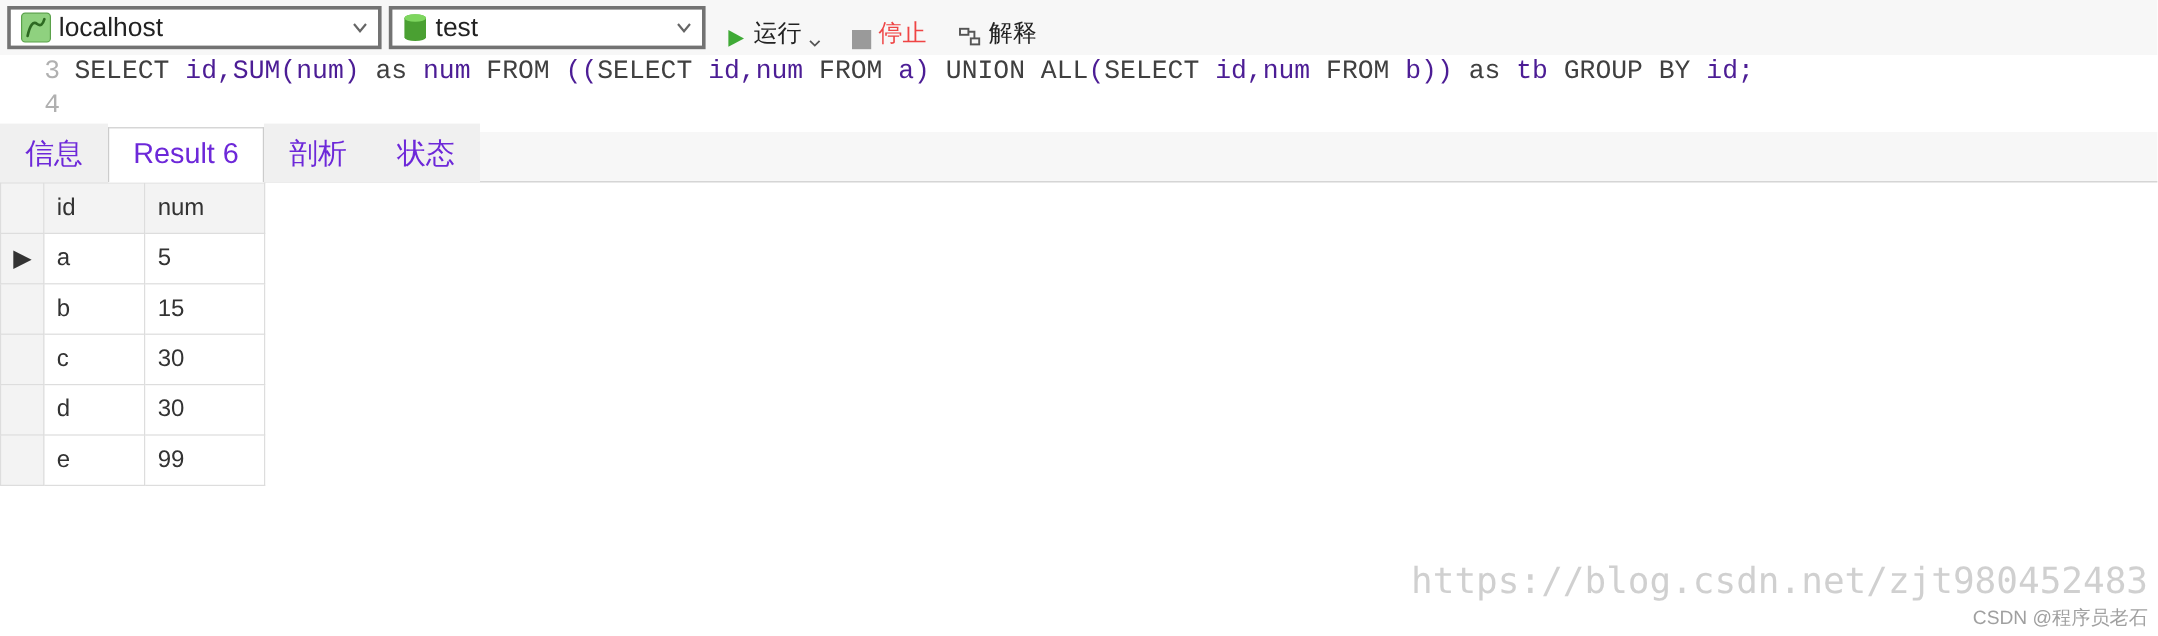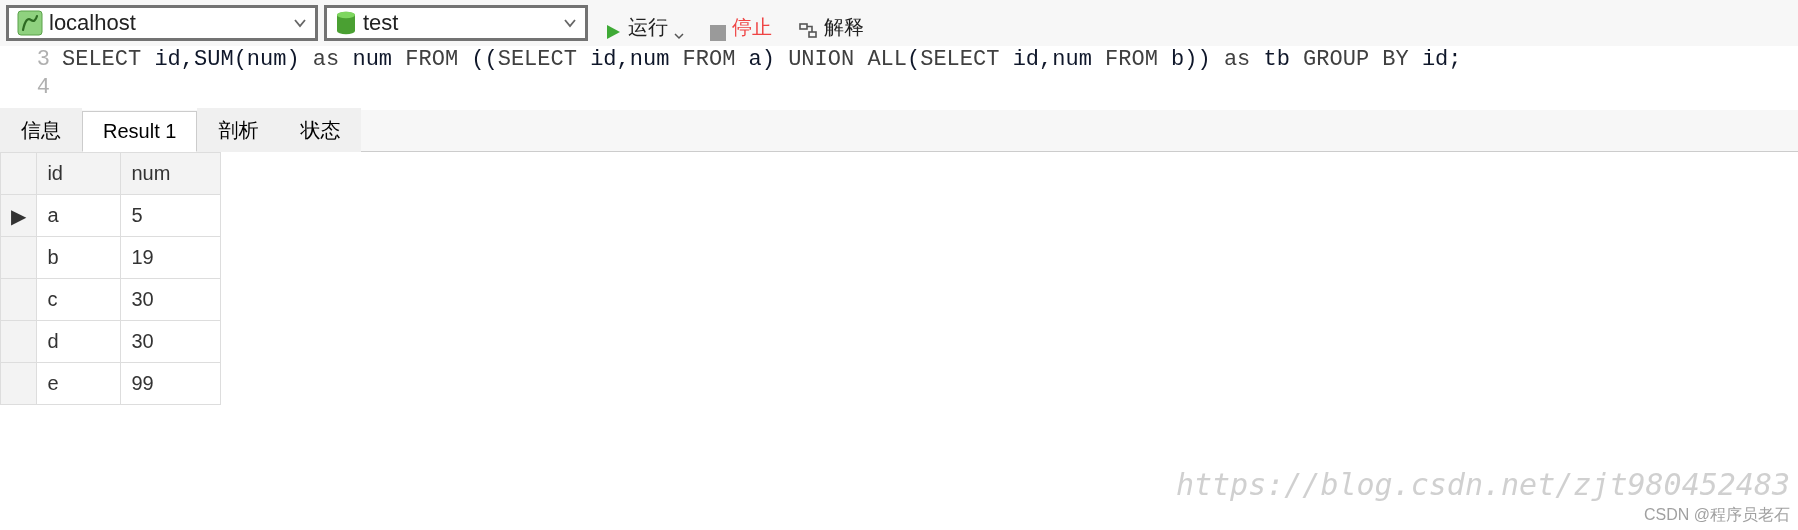--- a/index.html
+++ b/index.html
@@ -54,33 +54,33 @@
     .gutter {
       width: 62px;
       text-align: right;
       color: #b0b0b0;
       padding-right: 12px;
       user-select: none;
     }
     .gutter div, .codearea .line { height: 28px; line-height: 28px; }
     .codearea { flex: 1; white-space: pre; }
     .kw { color: #404040; }
-    .plain { color: #0f172a; }
+    .plain { color: #4c1d95; }
     .tabs {
       display: flex;
       border-bottom: 1px solid #ccc;
       margin-top: 8px;
       height: 42px;
       align-items: flex-end;
       background: #f7f7f7;
     }
     .tab {
       padding: 8px 20px;
-      font-size: 20px;
-      color: #000000;
+      font-size: 24px;
+      color: #6d28d9;
       cursor: pointer;
       border: 1px solid transparent;
       border-bottom: none;
       position: relative;
       top: 1px;
       background: #f0f0f0;
     }
     .tab.active {
       background: #fff;
       border-color: #ccc;
@@ -104,21 +104,20 @@
       text-align: center; padding: 0;
     }
     .col-id { width: 84px; }
     .col-num { width: 100px; text-align: right; }
     .watermark {
       position: absolute;
       right: 8px; bottom: 28px;
       font-family: Consolas, monospace;
       font-size: 30px;
       color: rgba(150,150,150,0.45);
-      font-style: italic;
       pointer-events: none;
     }
     .credit {
       position: absolute;
       right: 8px; bottom: 4px;
       font-size: 16px;
       color: rgba(120,120,120,0.7);
       pointer-events: none;
       margin-top: 34px;
     }
@@ -179,21 +178,21 @@
 <div class="editor">
   <div class="gutter">
       <div>3</div>
       <div>4</div>
     </div>
   <div class="codearea"><div class="line"><span class="kw">SELECT </span><span class="plain">id,SUM(num) </span><span class="kw">as </span><span class="plain">num </span><span class="kw">FROM </span><span class="plain">((</span><span class="kw">SELECT </span><span class="plain">id,num </span><span class="kw">FROM </span><span class="plain">a) </span><span class="kw">UNION ALL</span><span class="plain">(</span><span class="kw">SELECT </span><span class="plain">id,num </span><span class="kw">FROM </span><span class="plain">b)) </span><span class="kw">as </span><span class="plain">tb </span><span class="kw">GROUP BY </span><span class="plain">id;</span></div><div class="line"></div></div>
 </div>
 
 <div class="tabs">
     <div class="tab">信息</div>
-    <div class="tab active">Result 1</div>
+    <div class="tab active">Result 6</div>
     <div class="tab">剖析</div>
     <div class="tab">状态</div>
   </div>
 
 <table class="result-table">
   <thead>
       <tr>
     <th class="row-marker"></th>
     <th class="col-id">id</th>
     <th class="col-num" style="text-align:left">num</th>
@@ -201,21 +200,21 @@
     </thead>
   <tbody>
       <tr>
         <td class="row-marker">▶</td>
         <td class="col-id">a</td>
         <td class="col-num">5</td>
       </tr>
       <tr>
         <td class="row-marker"></td>
         <td class="col-id">b</td>
-        <td class="col-num">19</td>
+        <td class="col-num">15</td>
       </tr>
       <tr>
         <td class="row-marker"></td>
         <td class="col-id">c</td>
         <td class="col-num">30</td>
       </tr>
       <tr>
         <td class="row-marker"></td>
         <td class="col-id">d</td>
         <td class="col-num">30</td>

